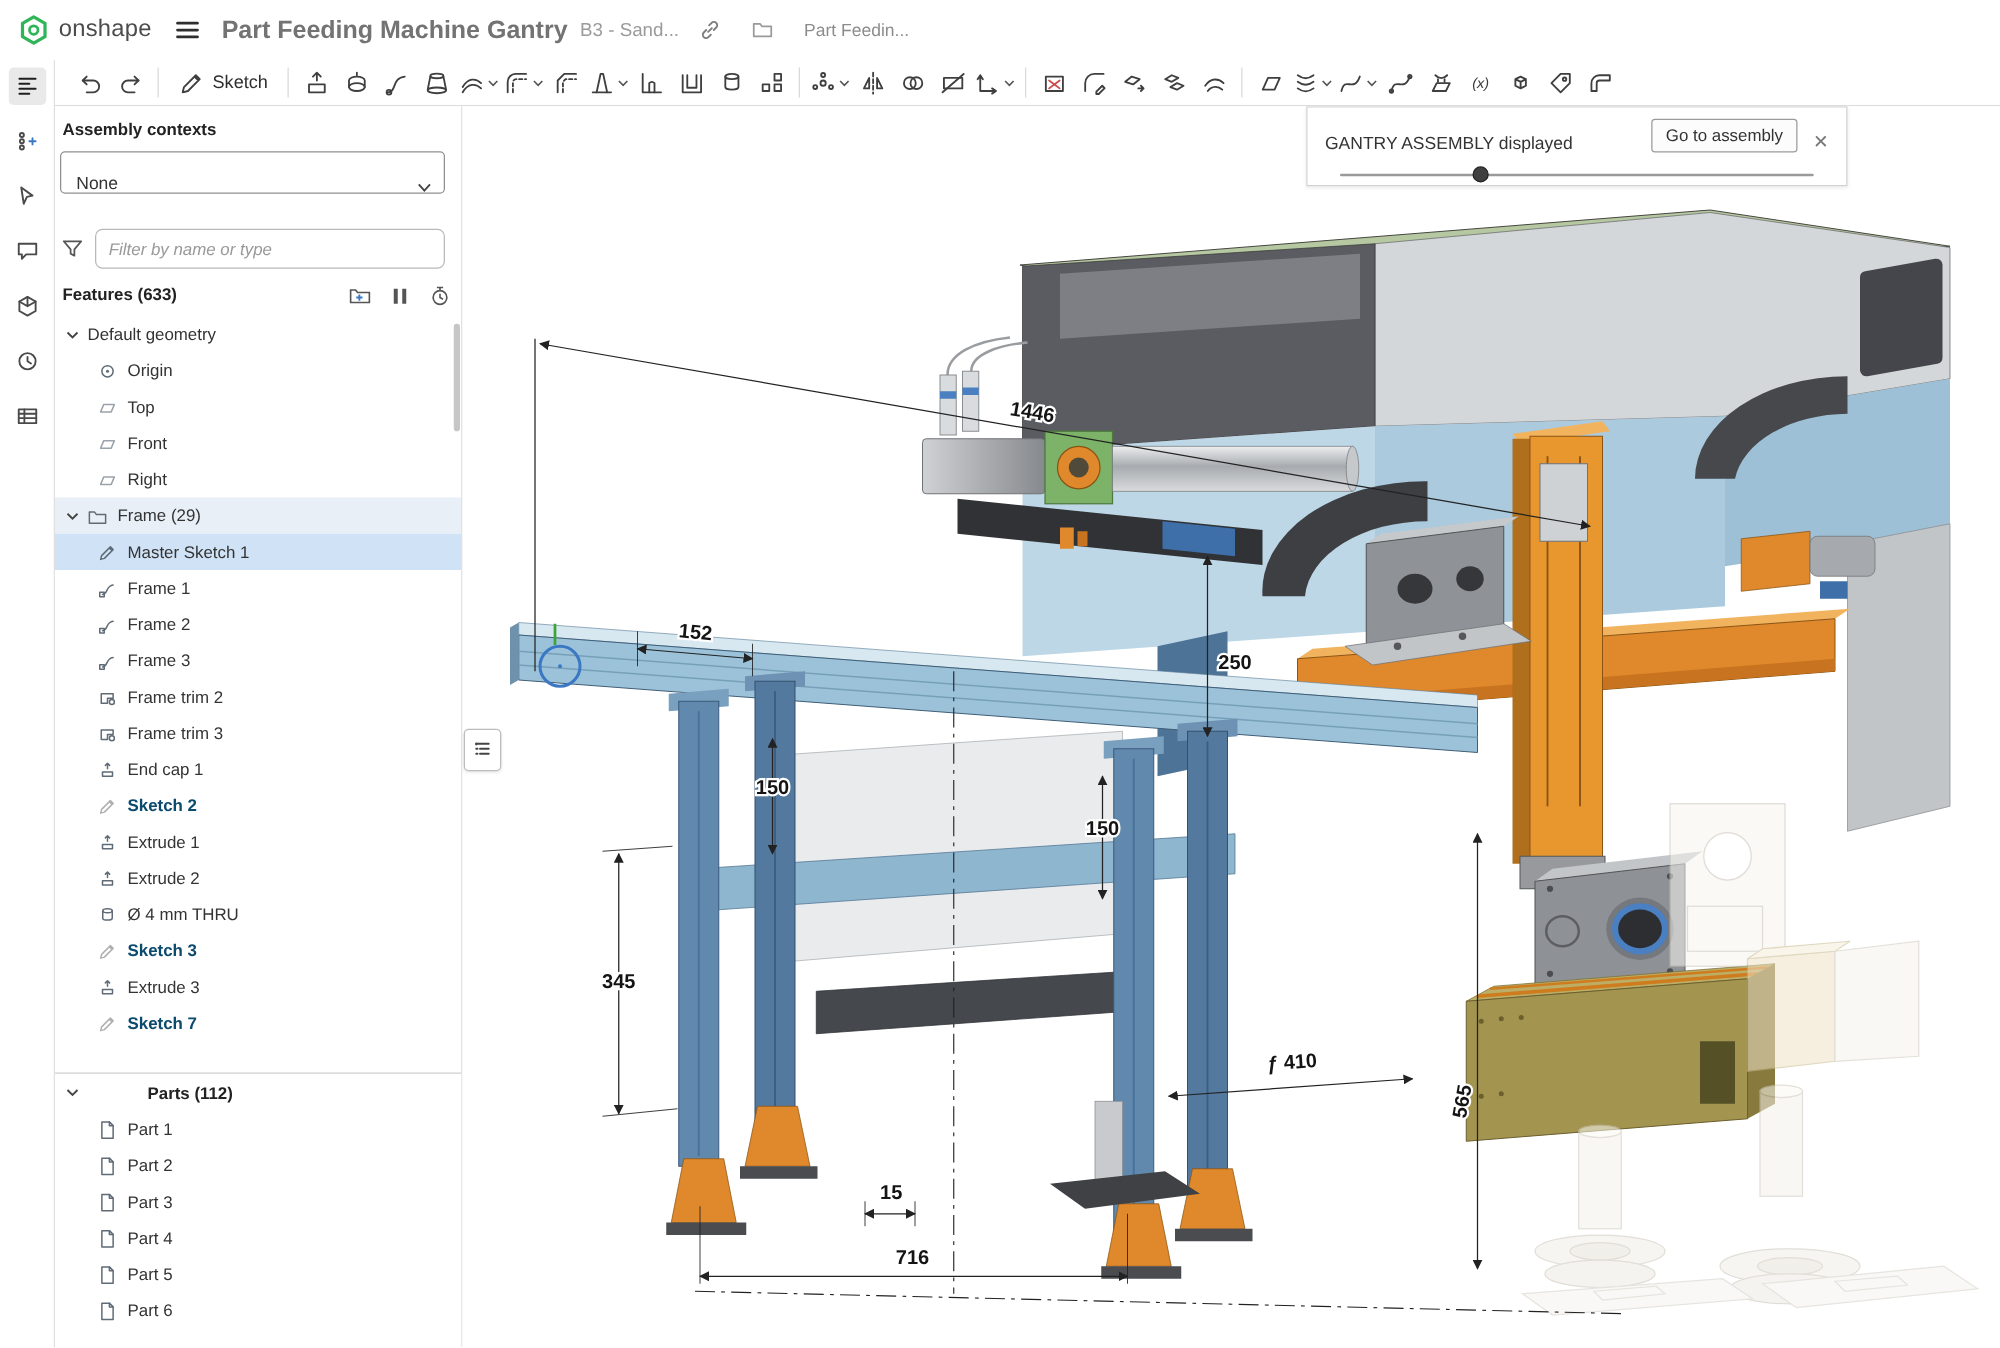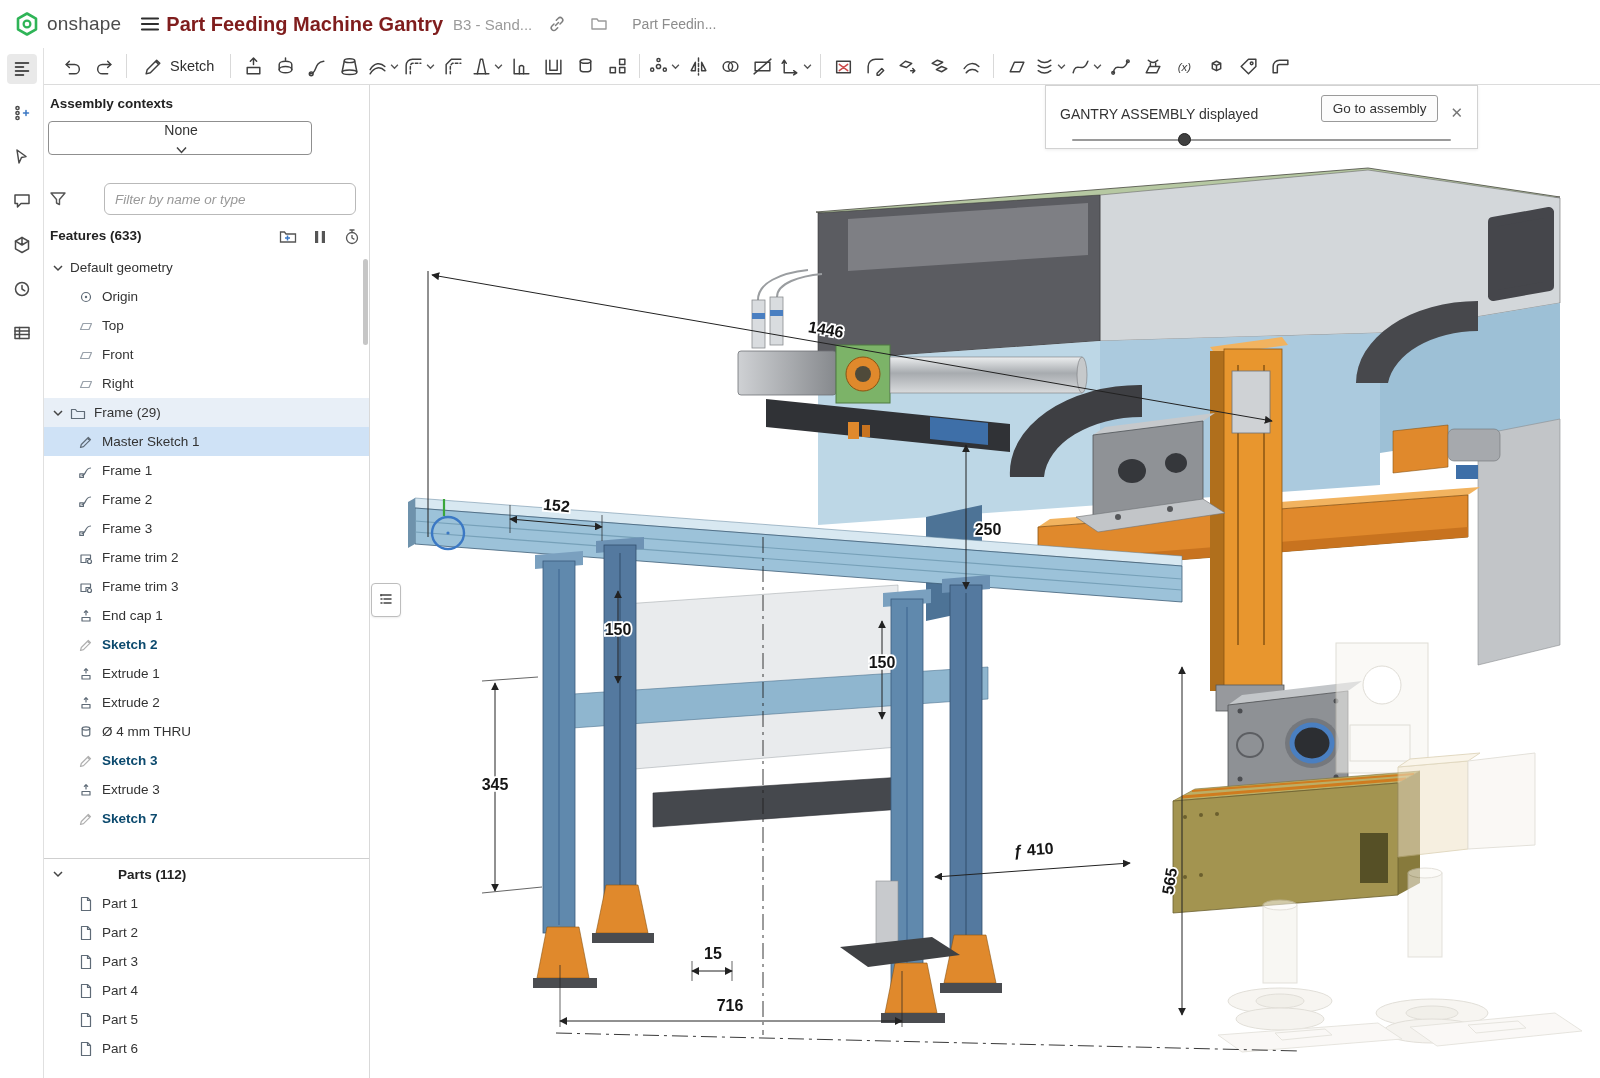--- a/index.html
+++ b/index.html
@@ -5,21 +5,21 @@
   * { box-sizing: border-box; margin: 0; padding: 0; }
   html,body { width:1600px; height:1078px; }
   body { font-family:"Liberation Sans",sans-serif; background:#fff; color:#333; overflow:hidden; }
   .app { position:relative; width:1600px; height:1078px; background:#fff; overflow:hidden; }
 
   
   .header { position:absolute; top:0; left:0; width:1600px; height:48px; display:flex; align-items:center; padding:0 14px; background:#fff; }
   .logo { display:flex; align-items:center; gap:7px; }
   .logo-text { font-size:19px; color:#4c4c4c; letter-spacing:.2px; }
   .burger { margin-left:18px; cursor:pointer; }
-  .doc-title { margin-left:5px; font-size:20px; font-weight:700; color:#7f1d1d; white-space:nowrap; }
+  .doc-title { margin-left:16px; font-size:20px; font-weight:700; color:#737373; white-space:nowrap; }
   .doc-version { margin-left:10px; font-size:15px; color:#9b9b9b; }
   .crumb { display:flex; align-items:center; gap:24px; margin-left:16px; color:#8c8c8c; font-size:14px; }
 
   
   .toolbar { position:absolute; top:48px; left:44px; width:1556px; height:37px; border-bottom:1px solid #dcdcdc; display:flex; align-items:center; padding-left:12px; overflow:hidden; background:#fff; }
   .tb { height:30px; min-width:32px; display:flex; align-items:center; justify-content:center; gap:2px; border-radius:3px; padding:0 2px; cursor:pointer; flex:0 0 auto; }
   .tbi { width:21px; height:21px; fill:none; stroke:#3f3f3f; stroke-width:1.4; stroke-linecap:round; stroke-linejoin:round; }
   .dd { width:9px; height:9px; fill:none; stroke:#555; stroke-width:1.2; }
   .tdiv { width:1px; height:24px; background:#d9d9d9; margin:0 6px; flex:0 0 auto; }
   .sketch-btn { display:flex; align-items:center; gap:6px; padding:4px 10px; border-radius:3px; cursor:pointer; font-size:14.5px; color:#2e2e2e; flex:0 0 auto; }
@@ -27,24 +27,24 @@
   
   .lstrip { position:absolute; top:48px; left:0; width:44px; height:1030px; border-right:1px solid #e0e0e0; background:#fff; display:flex; flex-direction:column; align-items:center; padding-top:6px; gap:14px; }
   .lsi { width:30px; height:30px; display:flex; align-items:center; justify-content:center; border-radius:4px; cursor:pointer; }
   .lsi svg { width:20px; height:20px; fill:none; stroke:#4a4a4a; stroke-width:1.5; stroke-linecap:round; stroke-linejoin:round; }
   .lsi.on { background:#e9e9e9; }
   .lsi.on svg { stroke:#1f1f1f; }
 
   
   .sidebar { position:absolute; top:85px; left:44px; width:326px; height:993px; border-right:1px solid #d9d9d9; background:#fff; }
   .ac-label { position:absolute; top:11px; left:6px; font-size:13.5px; font-weight:700; color:#222; }
-  .ac-select { position:absolute; top:36px; left:4px; width:264px; height:34px; border:1px solid #8f8f8f; border-radius:4px; display:flex; align-items:center; justify-content:space-between; padding:0 10px 0 12px; font-size:14px; color:#333; cursor:pointer; background:#fff;flex-direction:column; }
+  .ac-select { position:absolute; top:36px; left:4px; width:308px; height:34px; border:1px solid #8f8f8f; border-radius:4px; display:flex; align-items:flex-end; justify-content:space-between; padding:0 10px 0 12px; font-size:14px; color:#333; cursor:pointer; background:#fff; }
   .filter-row { position:absolute; top:98px; left:4px; width:318px; display:flex; align-items:center; gap:8px; }
   .filter-row svg { flex:0 0 auto; }
-  .filter-input { flex:1; height:32px; border:1px solid #b9b9b9; border-radius:6px; padding:0 10px; font-size:13.5px; font-family:"Liberation Sans",sans-serif; color:#333; outline:none; margin-right:10px;margin-left:28px; }
+  .filter-input { flex:1; height:32px; border:1px solid #b9b9b9; border-radius:6px; padding:0 10px; font-size:13.5px; font-family:"Liberation Sans",sans-serif; color:#333; outline:none; margin-right:10px; }
   .filter-input::placeholder { color:#999; font-style:italic; }
   .feat-head { position:absolute; top:143px; left:6px; right:8px; display:flex; align-items:flex-start; }
   .feat-head .fh-label { font-size:13.5px; font-weight:700; color:#222; }
   .fh-icons { margin-left:auto; display:flex; gap:16px; align-items:center; }
   .fh-icons span { cursor:pointer; display:flex; }
 
   .tree { position:absolute; top:168px; left:0; right:0; bottom:220px; overflow:hidden; }
   .trow { height:29px; display:flex; align-items:center; font-size:13.5px; color:#333; cursor:pointer; white-space:nowrap; }
   .trow.sect { padding-left:8px; }
   .trow.child { padding-left:34px; }

